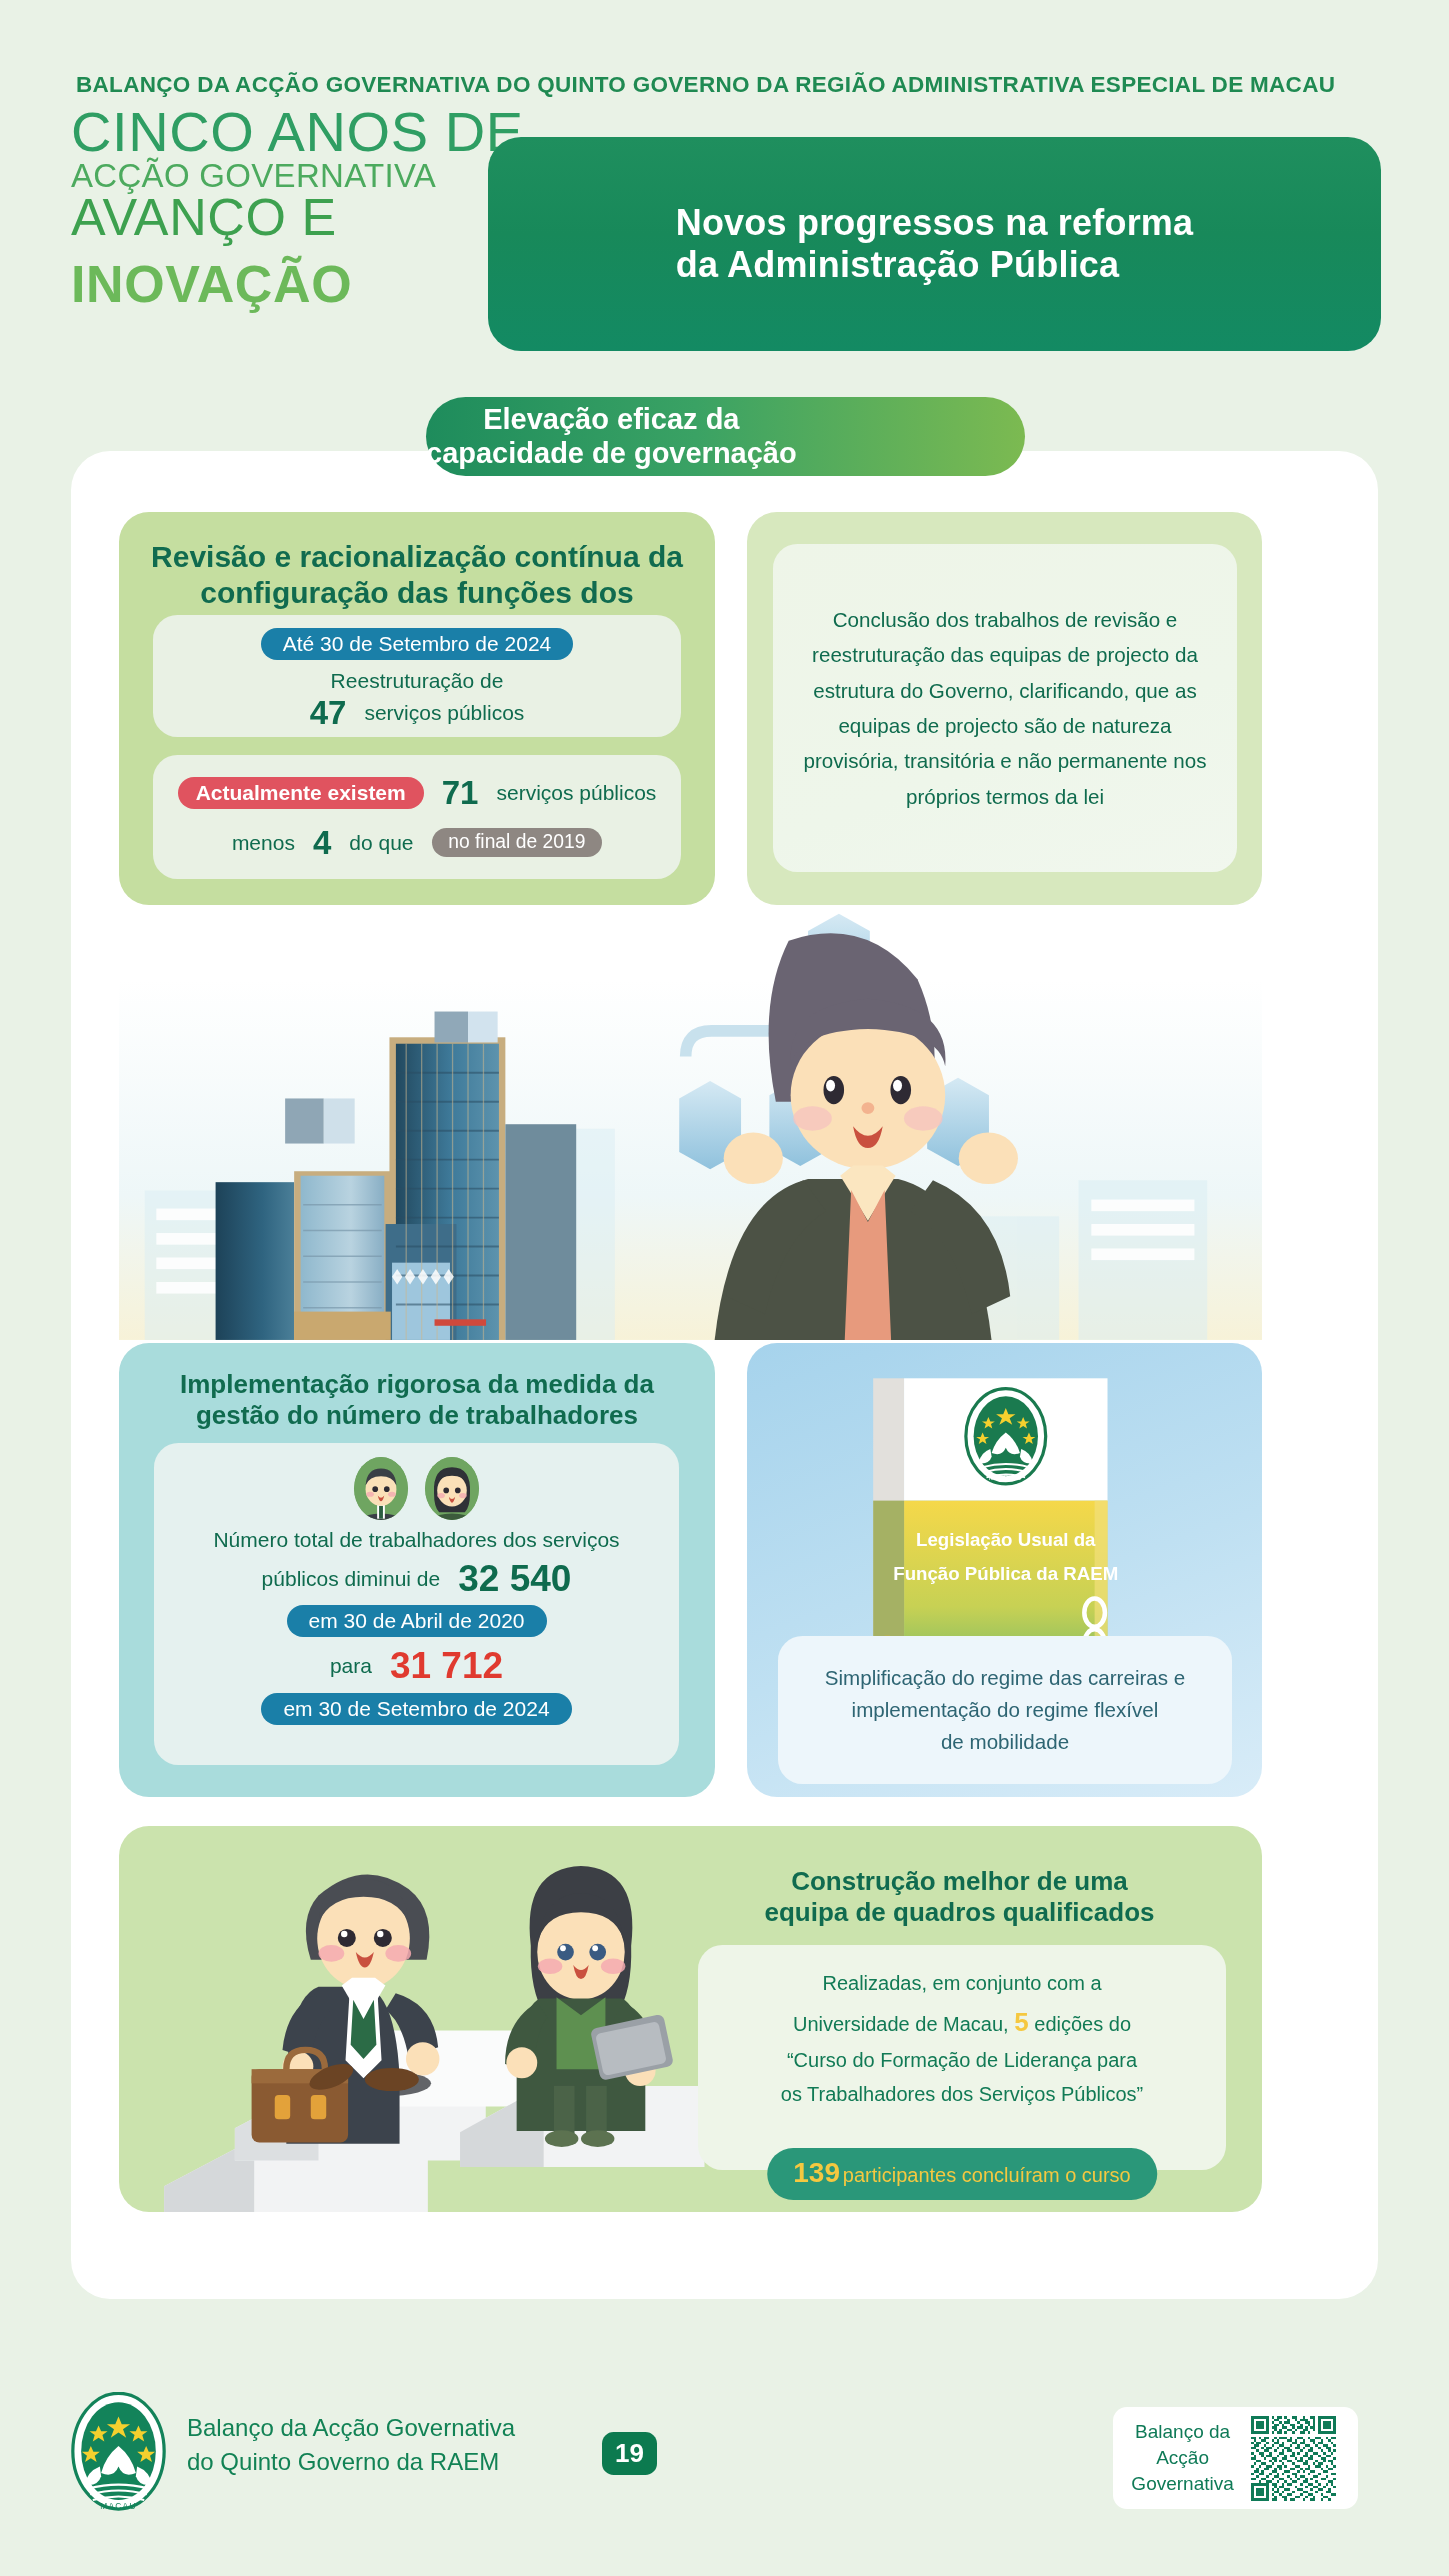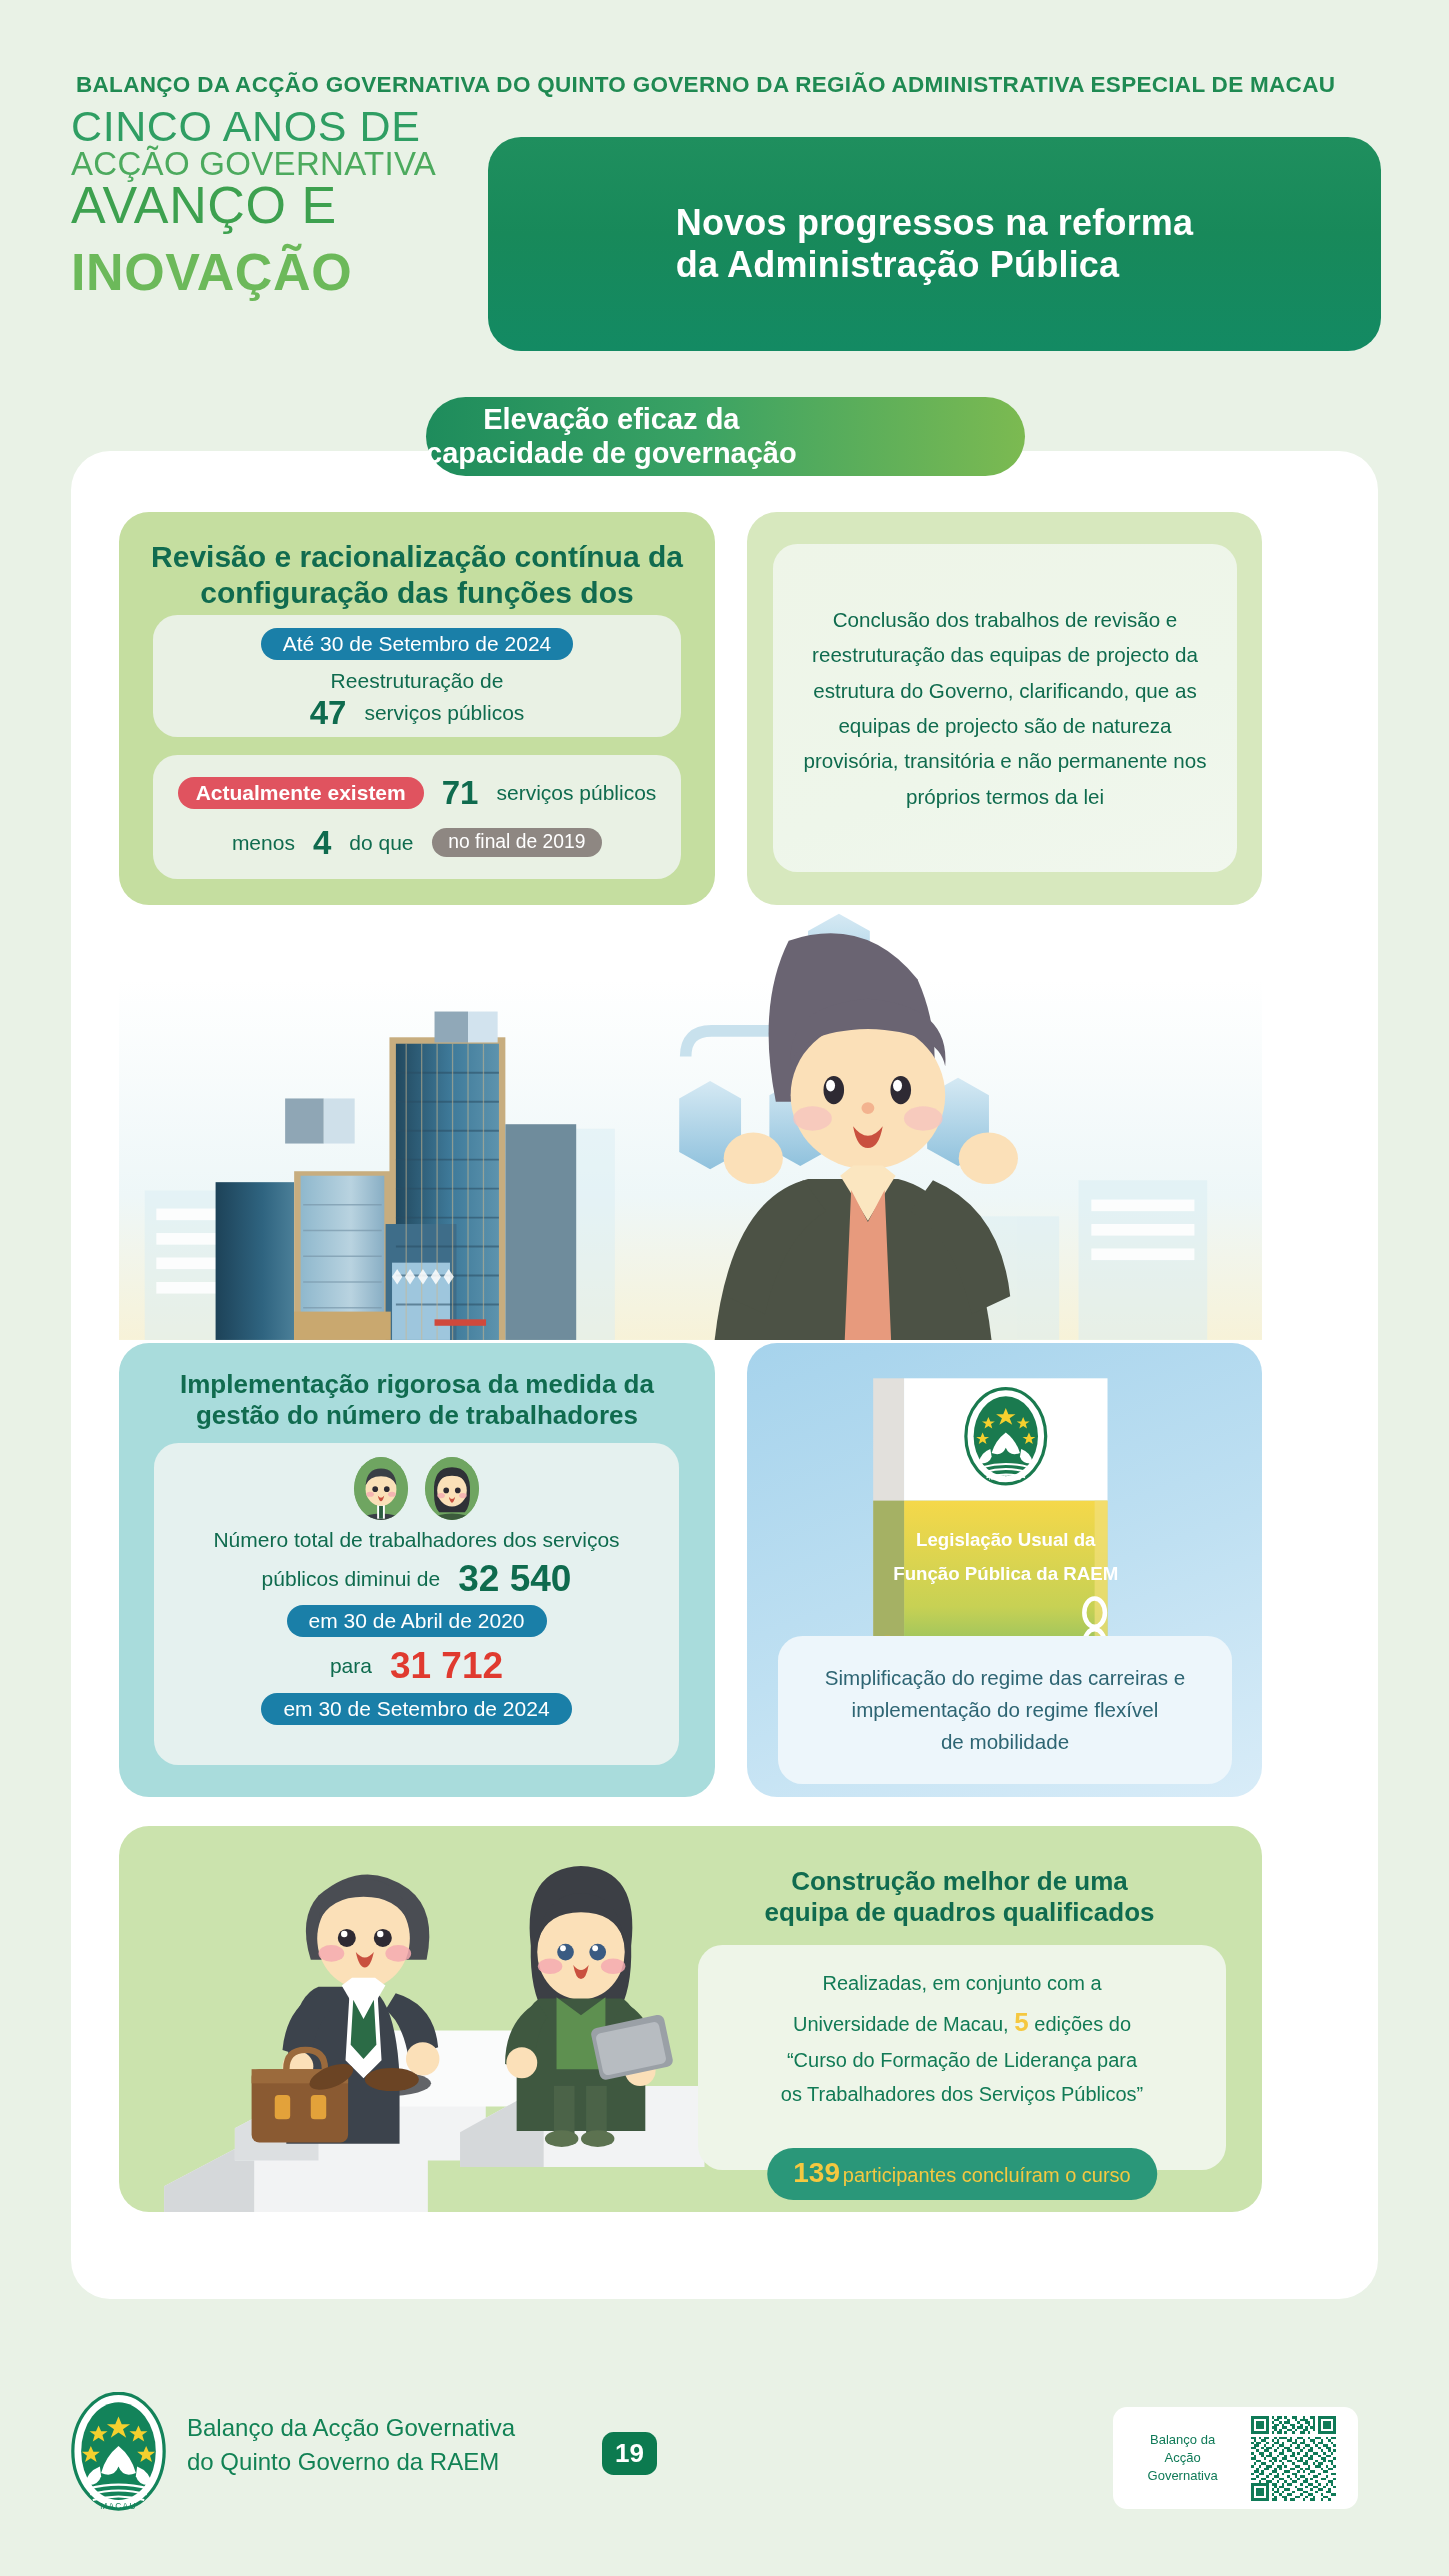--- a/index.html
+++ b/index.html
@@ -11,21 +11,21 @@
   }
   .page { position: relative; width: 1449px; height: 2576px; background: #e9f2e6; }
 
   
   .kicker {
     position: absolute; left: 76px; top: 72px;
     font-size: 22.5px; font-weight: 700; letter-spacing: 0.3px;
     color: #1f8a52; white-space: nowrap;
   }
   .bigtitle { position: absolute; left: 71px; top: 106px; width: 464px; line-height: .93; }
-  .bigtitle .l1 { font-size: 43px; font-weight: 400; color: #2f9e63; letter-spacing: 0.6px; }
+  .bigtitle .l1 { font-size: 56px; font-weight: 400; color: #2f9e63; letter-spacing: 0.6px; }
   .bigtitle .l2 { font-size: 33px; font-weight: 400; color: #4caa5e; letter-spacing: 0.3px; margin-top: 2.6px; }
   .bigtitle .l3 { font-size: 52px; font-weight: 400; color: #3da14f; letter-spacing: 0.6px; margin-top: 1.3px; }
   .bigtitle .l4 { font-size: 52px; font-weight: 700; color: #6cb95a; letter-spacing: 0.6px; margin-top: 19px; }
 
   .hero-banner {
     position: absolute; left: 488px; top: 137px; width: 893px; height: 214px;
     border-radius: 33px;
     background: linear-gradient(180deg, #1f8f5e 0%, #18895a 45%, #138a63 100%);
     display: flex; align-items: center; justify-content: center;
   }
@@ -146,21 +146,21 @@
   .page-badge {
     position: absolute; left: 602px; top: 2432px; width: 55px; height: 43px;
     background:#0c7a4f; border-radius: 11.6px; color:#fff;
     display:flex; align-items:center; justify-content:center;
     font-size: 26px; font-weight: 700;
   }
   .qr-box {
     position: absolute; left: 1113px; top: 2407px; width: 245px; height: 102px;
     background:#fff; border-radius: 14px; display:flex; align-items:center; gap: 10.3px; padding: 0 11.6px;
   }
-  .qr-label { color:#0f7a57; font-size: 13px; line-height: 1.36; text-align:center; width: 116px; }
+  .qr-label { color:#0f7a57; font-size: 19px; line-height: 1.36; text-align:center; width: 116px; }
   .qr-img { width: 85px; height: 85px; }
 
   .macau-emblem-sm { width: 100%; height: 100%; }
 </style>
 </head>
 <body>
 
 <div class="page">
 
   <div class="kicker">BALANÇO DA ACÇÃO GOVERNATIVA DO QUINTO GOVERNO DA REGIÃO ADMINISTRATIVA ESPECIAL DE MACAU</div>

